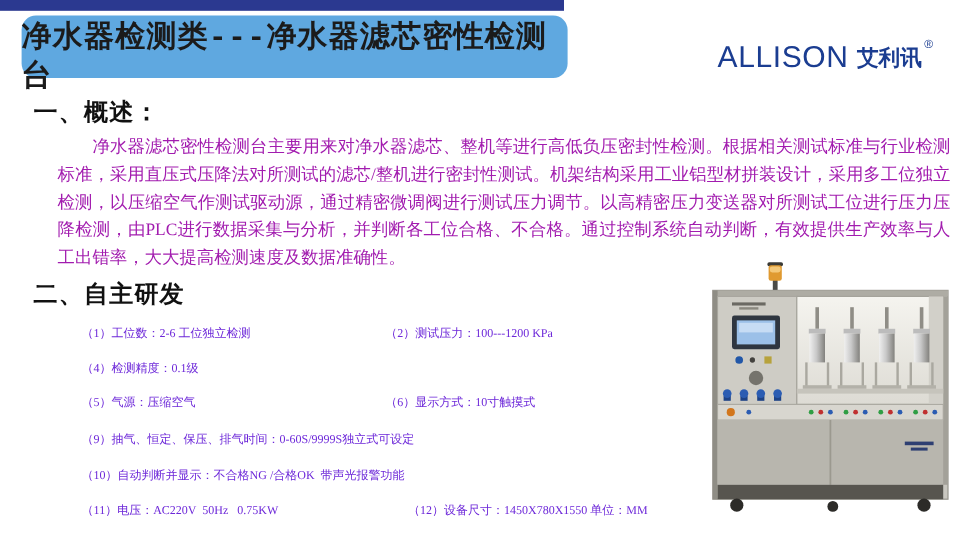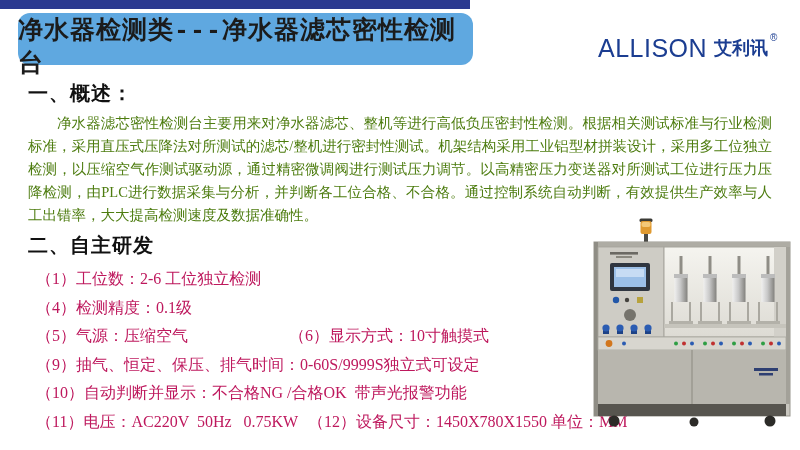--- a/index.html
+++ b/index.html
@@ -27,31 +27,31 @@
   .logo-reg   { font-size: 10px; position: relative; top: -11px; margin-left: 2px; }
 
   .content { position: absolute; left: 28px; top: 80px; width: 748px; }
 
   .h-section {
     font-size: 20px; font-weight: bold; color: #111; letter-spacing: 1px;
   }
   .overview-body {
     margin-top: 5px; width: 744px;
     font-size: 14.5px; line-height: 23px; text-align: justify;
-    text-indent: 2em; color: #4d7c0f;
+    text-indent: 2em; color: #a21caf; margin-left: 20px;
   }
   .h-specs { margin-top: 5px; }
 
   .specs { margin-top: 9px; margin-left: 8px; width: 660px; }
   .spec-row { margin-bottom: 7.6px; line-height: 21px; }
   .spec-row.two-col      { display: grid; grid-template-columns: 253px 1fr; }
   .spec-row.two-col-wide { display: grid; grid-template-columns: 272px 1fr; }
   .spec-row.inline-pair  { display: flex; gap: 14px; }
   .spec {
-    font-size: 16px; color: #be185d; white-space: pre-wrap;
+    font-size: 10px; color: #6d28d9; white-space: pre-wrap; margin-left: 32px;
   }
 
   .product-photo {
     position: absolute; left: 588px; top: 218px; width: 210px; height: 212px;
   }
 </style>
 </head>
 <body>
 
 <div class="topbar"></div>
@@ -67,20 +67,21 @@
 </div>
 
 <div class="content">
   <div class="h-section">一、概述：</div>
   <div class="overview-body">净水器滤芯密性检测台主要用来对净水器滤芯、整机等进行高低负压密封性检测。根据相关测试标准与行业检测标准，采用直压式压降法对所测试的滤芯/整机进行密封性测试。机架结构采用工业铝型材拼装设计，采用多工位独立检测，以压缩空气作测试驱动源，通过精密微调阀进行测试压力调节。以高精密压力变送器对所测试工位进行压力压降检测，由PLC进行数据采集与分析，并判断各工位合格、不合格。通过控制系统自动判断，有效提供生产效率与人工出错率，大大提高检测速度及数据准确性。</div>
   <div class="h-section h-specs">二、自主研发</div>
 
   <div class="specs">
     <div class="spec-row two-col">
       <span class="spec">（1）工位数：2-6 工位独立检测</span>
+      <span class="spec">（2）测试压力：100---1200 KPa</span>
     </div>
     <div class="spec-row two-col">
       <span class="spec">（4）检测精度：0.1级</span>
     </div>
     <div class="spec-row two-col">
       <span class="spec">（5）气源：压缩空气</span>
       <span class="spec">（6）显示方式：10寸触摸式</span>
     </div>
     <div class="spec-row">
       <span class="spec">（9）抽气、恒定、保压、排气时间：0-60S/9999S独立式可设定</span>

